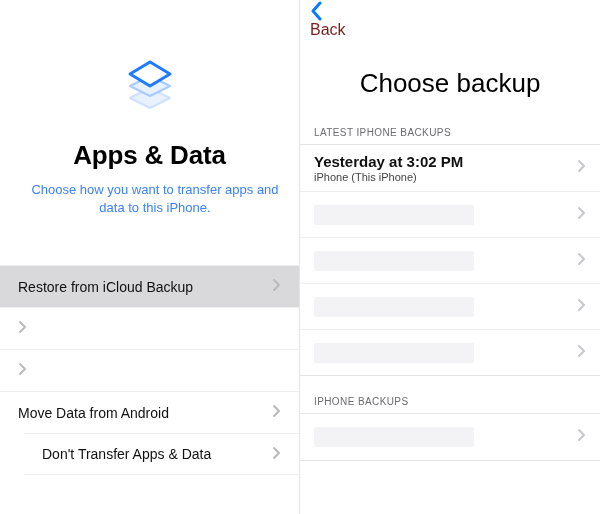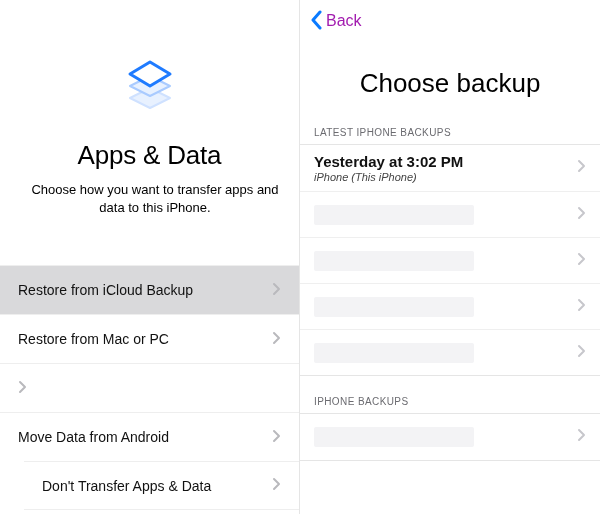--- a/index.html
+++ b/index.html
@@ -1,42 +1,42 @@
 <!DOCTYPE html>
 <html><head>
 <meta charset="utf-8">
 <style>
   * { box-sizing: border-box; margin: 0; padding: 0; }
   html, body { width: 600px; height: 514px; font-family: -apple-system, "Helvetica Neue", Arial, sans-serif; background: #fff; color: #000; }
   .frame { display: flex; width: 600px; height: 514px; }
   .pane { width: 300px; height: 514px; background: #fff; position: relative; overflow: hidden; }
   .pane-left { border-right: 1px solid #e5e5e5; display: flex; flex-direction: column; align-items: center; padding-top: 48px; }
   .icon-wrap { margin-bottom: 24px; }
-  .title-lg { font-size: 26px; font-weight: 400; letter-spacing: -0.2px; margin-bottom: 10px; text-align: center; }
-  .subtitle { font-size: 13px; color: #000000; text-align: center; line-height: 1.4; padding: 0 16px; margin-left: 11px; }
+  .title-lg { font-size: 26px; font-weight: 700; letter-spacing: -0.2px; margin-bottom: 10px; text-align: center; }
+  .subtitle { font-size: 13px; color: #3b82f6; text-align: center; line-height: 1.4; padding: 0 16px; margin-left: 11px; }
   .options { width: 100%; margin-top: 48px; }
-  .row { display: flex; align-items: center; justify-content: space-between; height: 49px; padding: 0 18px; font-size: 14px; color: #111; border-top: 1px solid #eee; cursor: pointer; }
+  .row { display: flex; align-items: center; justify-content: space-between; height: 42px; padding: 0 18px; font-size: 14px; color: #111; border-top: 1px solid #eee; cursor: pointer; }
   .row:last-child { border-bottom: 1px solid #eee; margin-left: 24px; }
   .row.selected { background: #d9d9db; }
   .chev { color: #b9b9bd; }
 
   .pane-right { display: flex; flex-direction: column; }
   .navbar { height: 40px; display: flex; align-items: center; padding: 0 10px; }
-  .back { display: flex; align-items: flex-end; color: #a21caf; font-size: 16px; cursor: pointer; }
+  .back { display: flex; align-items: flex-start; color: #7f1d1d; font-size: 16px; cursor: pointer; flex-direction: column; }
   .back svg { margin-right: 2px; }
   .title-md { font-size: 26px; font-weight: 400; text-align: center; margin-top: 28px; margin-bottom: 28px; }
   .section-hd { font-size: 10px; color: #6b6b70; letter-spacing: 0.4px; padding: 0 14px 6px; }
   .list { border-top: 1px solid #e5e5e5; border-bottom: 1px solid #e5e5e5; }
   .cell { display: flex; align-items: center; justify-content: center; padding: 8px 14px; min-height: 46px; cursor: pointer; }
   .cell + .cell { border-top: 1px solid #efefef; }
   .cell .content { flex: 1; }
   .cell .ph { width: 160px; height: 20px; background: #f3f3f5; border-radius: 2px; }
   .cell .chev2 { color: #c7c7cc; }
   .backup-title { font-size: 15px; font-weight: 600; color: #111; }
-  .backup-sub { font-size: 11px; color: #444; margin-top: 1px; font-style: italic; }
+  .backup-sub { font-size: 11px; color: #444; margin-top: 1px; }
   .spacer { height: 20px; }
 </style>
 </head>
 <body>
 
 <div class="frame">
 
   <div class="pane pane-left">
     <div class="icon-wrap">
       <svg width="64" height="64" viewBox="0 0 64 64">
@@ -51,21 +51,20 @@
     <div class="subtitle">Choose how you want to transfer apps and data to this iPhone.</div>
 
     <div class="options" id="options-list">
         <div class="row selected">
           <span>Restore from iCloud Backup</span>
           <span class="chev"><svg width="9" height="14" viewBox="0 0 9 14">
               <polyline points="2,2 7,7 2,12" fill="none" stroke="currentColor" stroke-width="2" stroke-linecap="round" stroke-linejoin="round"></polyline>
             </svg></span>
         </div>
         <div class="row">
-          <span>Restore from Mac or PC</span>
           <span class="chev"><svg width="9" height="14" viewBox="0 0 9 14">
               <polyline points="2,2 7,7 2,12" fill="none" stroke="currentColor" stroke-width="2" stroke-linecap="round" stroke-linejoin="round"></polyline>
             </svg></span>
         </div>
         <div class="row">
           <span class="chev"><svg width="9" height="14" viewBox="0 0 9 14">
               <polyline points="2,2 7,7 2,12" fill="none" stroke="currentColor" stroke-width="2" stroke-linecap="round" stroke-linejoin="round"></polyline>
             </svg></span>
         </div>
         <div class="row">

